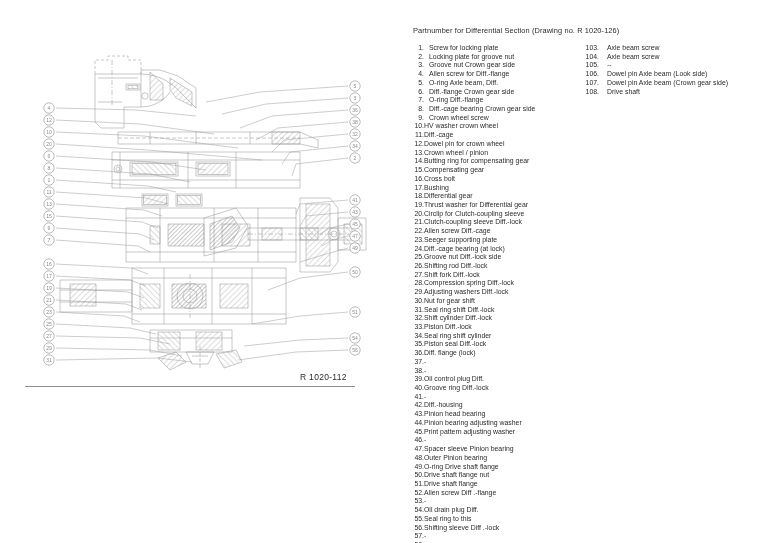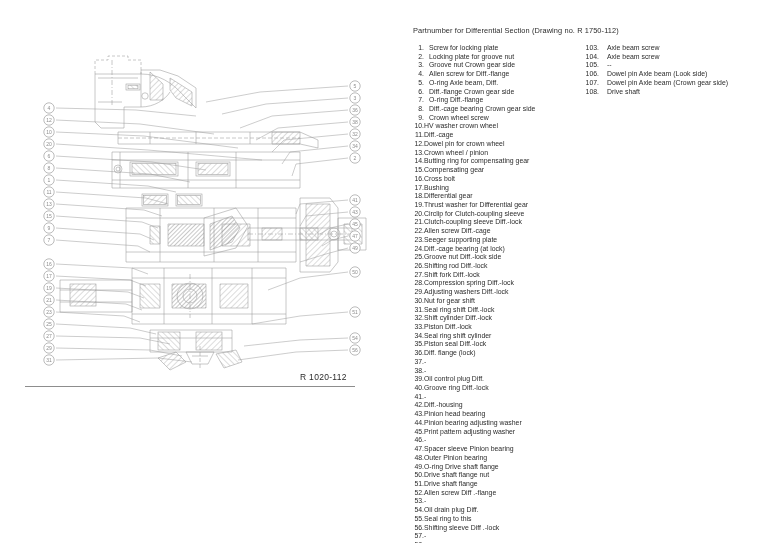--- a/index.html
+++ b/index.html
@@ -352,21 +352,21 @@
           <text x="355" y="340.1" text-anchor="middle" font-size="5" fill="#8d8d8d" font-family="&quot;Liberation Sans&quot;, sans-serif">56</text>
         </g>
     </svg>
 
     <div id="drawing-baseline"></div>
     <div id="drawing-caption">R 1020-112</div>
   </div>
 
   <div id="list-pane">
 
-    <div id="list-title">Partnumber for Differential Section (Drawing no. R 1750-112)</div>
+    <div id="list-title">Partnumber for Differential Section (Drawing no. R 1020-126)</div>
 
     <div class="col" id="col-left">
         <div class="entry wide">
           <span class="num">1.</span>
           <span class="txt">Screw for locking plate</span>
         </div>
         <div class="entry wide">
           <span class="num">2.</span>
           <span class="txt">Locking plate for groove nut</span>
         </div>

